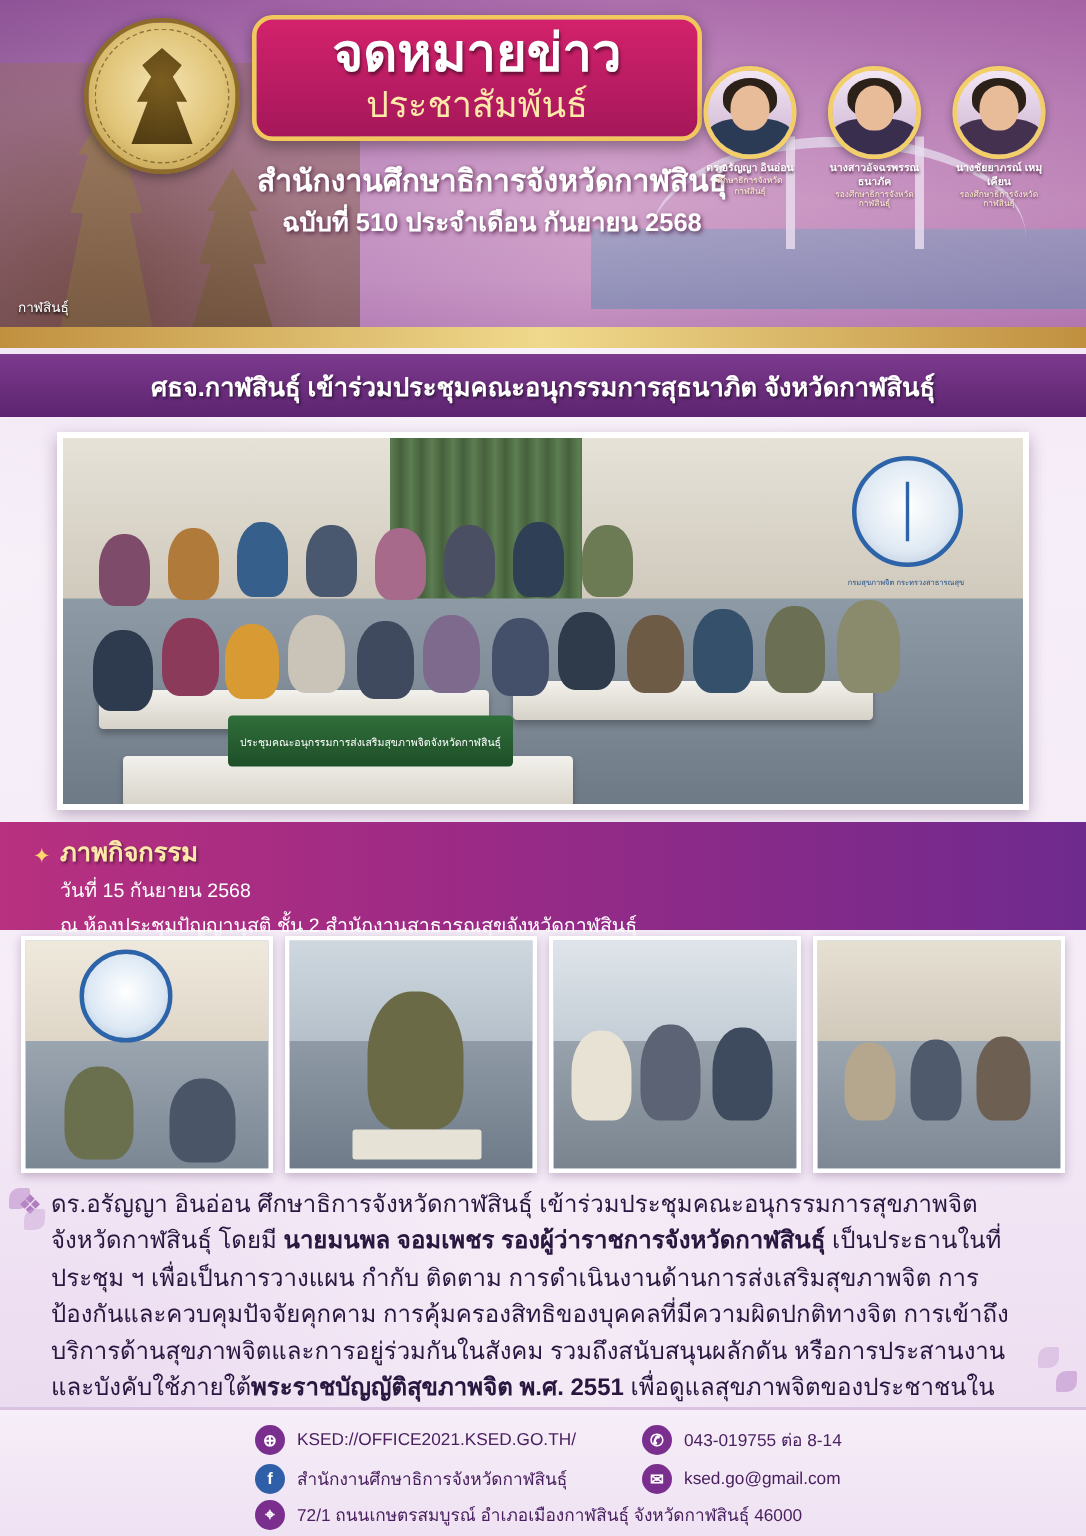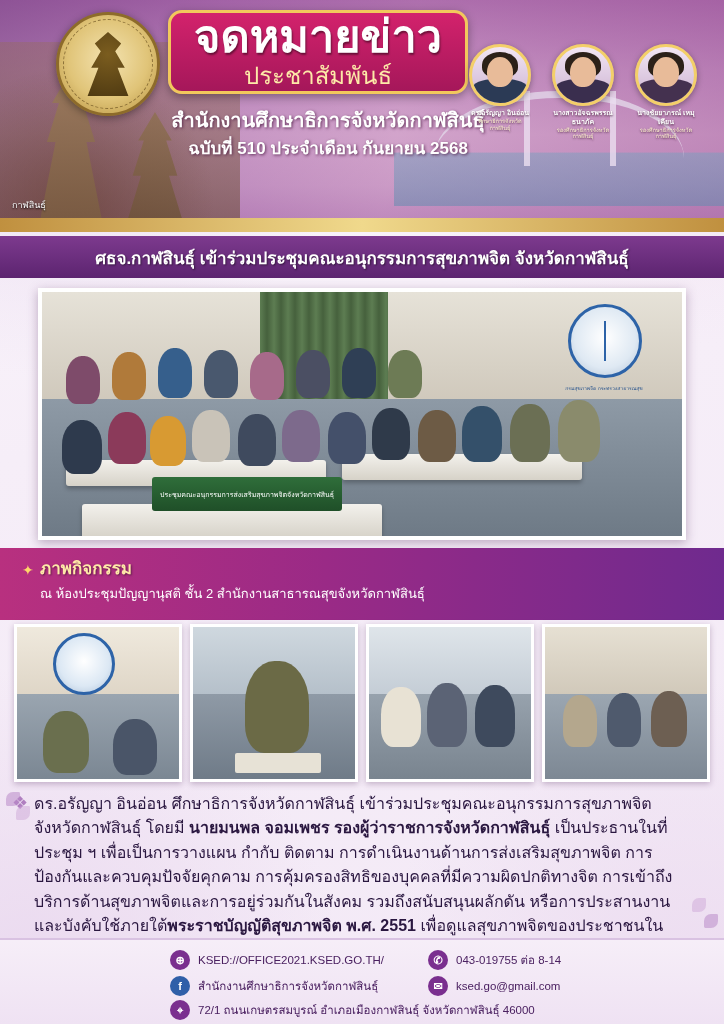--- a/index.html
+++ b/index.html
@@ -68,21 +68,21 @@
   }
   .hdr-banner {
     position:absolute; left:168px; top:10px; width:300px; height:84px;
     background:linear-gradient(to bottom,#d3226c,#a5175a);
     border:3px solid #f2c85c;
     border-radius:14px;
     box-shadow:0 3px 10px rgba(0,0,0,.35);
     display:flex; flex-direction:column; align-items:center; justify-content:center;
   }
   .hdr-banner .t1 {
-    color:#fff; font-size:45px; font-weight:bold; line-height:1.05;
+    color:#fff; font-size:35px; font-weight:bold; line-height:1.05;
     text-shadow:1px 2px 2px rgba(0,0,0,.45);
   }
   .hdr-banner .t2 {
     color:#fde9a8; font-size:24px; line-height:1.2; margin-top:2px;
   }
   .hdr-line2 {
     position:absolute; left:128px; top:104px; width:400px; text-align:center;
     color:#fff; font-size:20px; font-weight:bold;
     text-shadow:1px 1px 3px rgba(70,20,60,.8);
   }
@@ -346,21 +346,21 @@
         </div>
       <div class="nm">นางชัยยาภรณ์ เหมุเคียน</div>
       <div class="rl">รองศึกษาธิการจังหวัดกาฬสินธุ์</div>
     </div>
 
     <div class="hdr-label">กาฬสินธุ์</div>
     <div class="hdr-bottom-bar"></div>
   </div>
 
   <div class="title-bar">
-    <div class="txt">ศธจ.กาฬสินธุ์ เข้าร่วมประชุมคณะอนุกรรมการสุขภาพจิต จังหวัดกาฬสินธุ์</div>
+    <div class="txt">ศธจ.กาฬสินธุ์ เข้าร่วมประชุมคณะอนุกรรมการสุธนาภิต จังหวัดกาฬสินธุ์</div>
   </div>
 
   <div class="main-photo">
     <div class="mp-wall"></div>
     <div class="mp-curtain"></div>
     <div class="mp-logo"></div>
     <div class="mp-logo-txt">กรมสุขภาพจิต กระทรวงสาธารณสุข</div>
     <div class="mp-floor"></div>
 
     <div class="mp-table" style="left:24px; top:168px; width:260px;"></div>
@@ -386,20 +386,21 @@
     <div class="mp-person" style="left:162px; top:58px; width:34px; height:48px; background:#49586e;"></div>
     <div class="mp-person" style="left:208px; top:60px; width:34px; height:48px; background:#a76a8a;"></div>
     <div class="mp-person" style="left:254px; top:58px; width:34px; height:48px; background:#4b4f63;"></div>
     <div class="mp-person" style="left:300px; top:56px; width:34px; height:50px; background:#2f3f55;"></div>
     <div class="mp-person" style="left:346px; top:58px; width:34px; height:48px; background:#6d7b55;"></div>
   </div>
 
   <div class="activity-bar">
     <span class="ab-star">✦</span>
     <div class="ab-title">ภาพกิจกรรม</div>
+    <div class="ab-date">วันที่ 15 กันยายน 2568</div>
     <div class="ab-place">ณ ห้องประชุมปัญญานุสติ ชั้น 2 สำนักงานสาธารณสุขจังหวัดกาฬสินธุ์</div>
   </div>
 
   <div class="strip">
     <div class="thumb">
       <div class="th-top" style="background:linear-gradient(to bottom,#efe9dd,#ded5c6);"></div>
       <div class="th-bot" style="background:linear-gradient(to bottom,#9aa5b0,#7b8793);"></div>
       <div class="th-badge" style="left:36px; top:6px;"></div>
       <div class="th-person" style="position:absolute; left:26px; top:84px; width:46px; height:62px; background:#6a6f4e;"></div>
       <div class="th-person" style="position:absolute; left:96px; top:92px; width:44px; height:56px; background:#4a5568;"></div>

